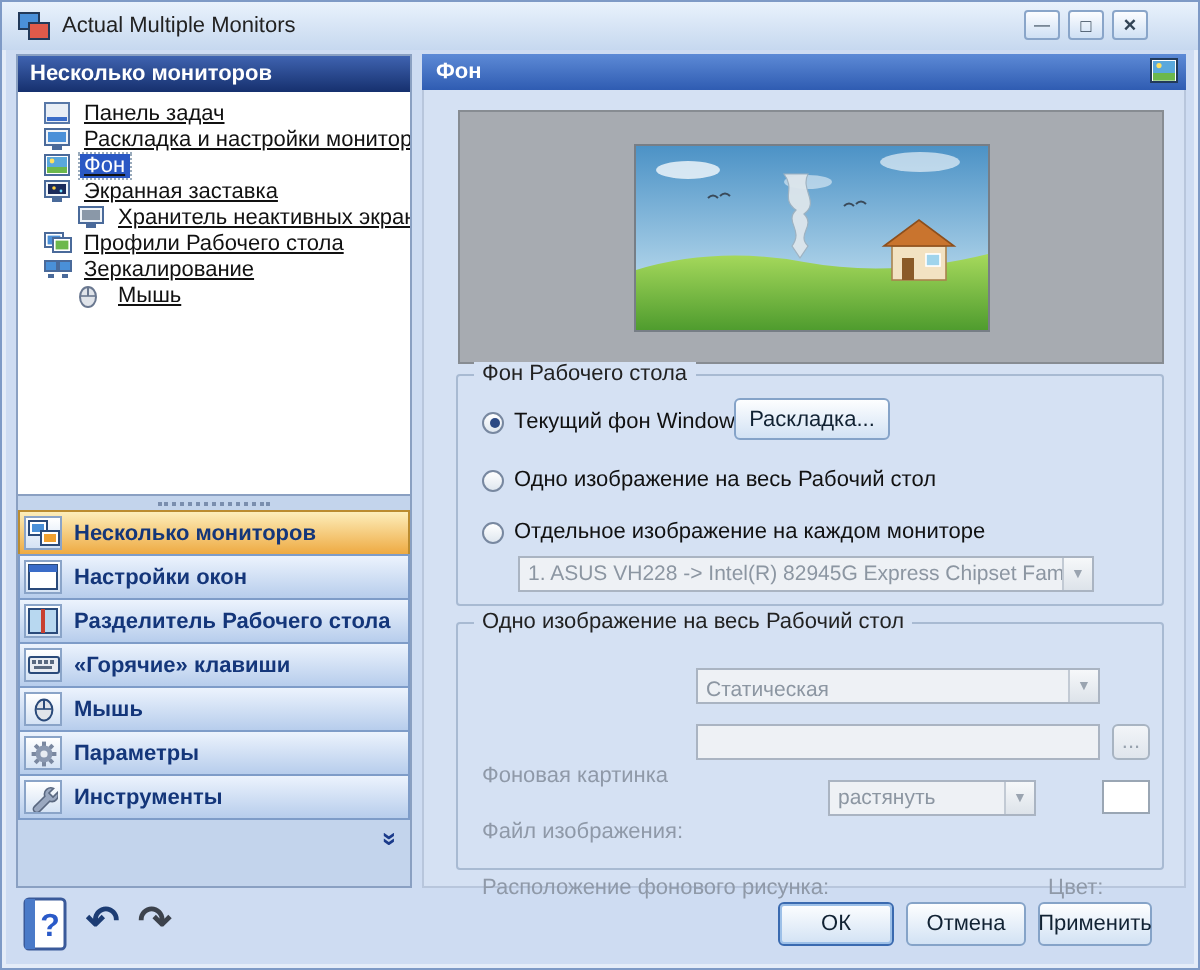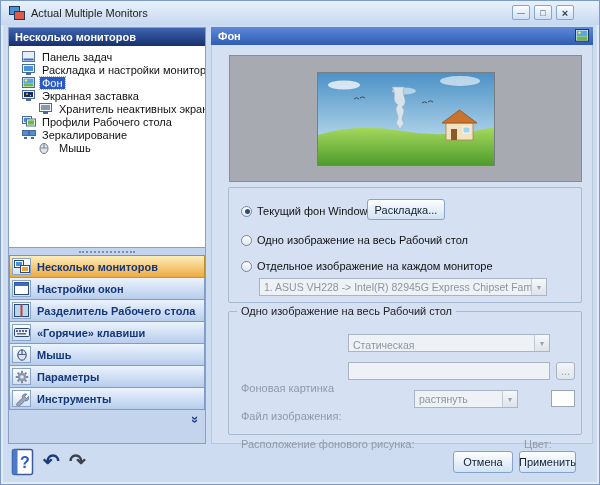--- a/index.html
+++ b/index.html
@@ -7,21 +7,21 @@
   body {font-family:"Liberation Sans",sans-serif;font-size:11px;color:#111;background:#9aa8ba;}
   .window {position:relative;width:600px;height:485px;background:#cedcf2;border:1px solid #7e9ac6;overflow:hidden;box-shadow:inset 0 0 0 2px rgba(255,255,255,.45);padding-left:24px;}
   .titlebar {position:absolute;left:0;top:0;width:100%;height:24px;background:linear-gradient(#e9f2fc,#c6d8ef);display:flex;align-items:center;padding-left:8px;}
   .titletext {margin-left:6px;color:#222;}
   .winbtns {position:absolute;right:25px;top:4px;display:flex;gap:4px;}
   .winbtn {width:18px;height:15px;border:1px solid #89a5c9;border-radius:2px;background:linear-gradient(#fcfdff,#cfe0f4);display:flex;align-items:center;justify-content:center;color:#345;cursor:default;}
   .winbtn.mn {font-size:8px;} .winbtn.mx {font-size:9px;} .winbtn.cl {font-size:11px;font-weight:bold;}
   
   .sidebar {position:absolute;left:7px;top:26px;width:198px;height:417px;border:1px solid #8aa0c2;background:#c3d4ec;}
   .sb-header {height:18px;background:linear-gradient(#3f63b0,#16306e);color:#fff;font-weight:bold;line-height:18px;padding-left:6px;}
-  .tree {height:202px;background:#fff;border-bottom:1px solid #8aa0c2;padding-top:4px;overflow:hidden;}
+  .tree {height:202px;background:#fff;border-bottom:1px solid #8aa0c2;padding-top:4px;overflow:hidden;text-decoration:underline;}
   .titem {display:flex;align-items:center;height:13px;padding-left:13px;white-space:nowrap;}
   .titem.child {padding-left:30px;}
   .ticon {width:16px;display:flex;margin-right:2px;flex:none;}
   .tlabel {padding:0 2px;}
   .tlabel.sel {background:#2a58c4;color:#fff;outline:1px dotted #9ab;}
   .grip {height:8px;display:flex;align-items:center;justify-content:center;}
   .grip i {display:block;width:56px;border-top:2px dotted #7a8eae;}
   .acc {height:23px;display:flex;align-items:center;border:1px solid #7e9cc8;margin-top:-1px;background:linear-gradient(#ecf3fd,#b7cdec);cursor:default;}
   .acc.active {background:linear-gradient(#fdeebb,#eeaa42);border-color:#bb8c30;}
   .abox {width:19px;height:17px;margin-left:2px;border:1px solid #8aa4c8;background:linear-gradient(#ffffff,#d4e2f4);display:flex;align-items:center;justify-content:center;flex:none;}
@@ -288,20 +288,21 @@
           <rect x="128" y="50" width="27" height="17" fill="#f2e2c2" stroke="#a9834e" stroke-width="0.8"></rect>
           <path d="M124,50 L141.5,37 L159,50 Z" fill="#c9742e" stroke="#8d4f1c" stroke-width="0.8"></path>
           <rect x="133" y="56" width="6" height="11" fill="#8a5a28"></rect>
           <rect x="145" y="54" width="7" height="6" fill="#9fd4ec" stroke="#ffffff" stroke-width="0.8"></rect>
           <path d="M36,26 q2.5,-2.5 5,0 M42,25 q2.5,-2.5 5,0" stroke="#3a4a5a" fill="none" stroke-width="1"></path>
           <path d="M104,30 q2.5,-2.5 5,0 M110,29 q2.5,-2.5 5,0" stroke="#3a4a5a" fill="none" stroke-width="1"></path>
         </svg>
       </div>
 
       <div class="group g1">
+        <span class="gtitle">Фон Рабочего стола</span>
         <div class="radio-row" style="left:12px;top:17px;">
           <span class="radio on"></span>
           <span>Текущий фон Windows</span>
         </div>
         <div class="btn" style="position:absolute;left:138px;top:11px;width:78px;height:21px;">Раскладка...</div>
         <div class="radio-row" style="left:12px;top:46px;">
           <span class="radio"></span>
           <span>Одно изображение на весь Рабочий стол</span>
         </div>
         <div class="radio-row" style="left:12px;top:72px;">
@@ -342,16 +343,17 @@
   <span class="toolico" style="left:9px;top:446px;">
     <svg width="26" height="30">
         <rect x="2.5" y="2.5" width="20" height="25" rx="2" fill="#ffffff" stroke="#3a5a9a" stroke-width="1.5"></rect>
         <rect x="2.5" y="2.5" width="5" height="25" fill="#4a7ac8"></rect>
         <text x="15" y="21" font-size="16" font-weight="bold" fill="#2a5ac8" text-anchor="middle" font-family="Liberation Sans, sans-serif">?</text>
       </svg>
   </span>
   <span class="toolico arrowico" style="left:42px;top:450px;color:#1c3c74;">↶</span>
   <span class="toolico arrowico" style="left:68px;top:450px;color:#3c424c;">↷</span>
 
+  <div class="btn default fbtn" style="left:388px;width:58px;">ОК</div>
   <div class="btn fbtn" style="left:452px;width:60px;">Отмена</div>
   <div class="btn fbtn" style="left:518px;width:57px;">Применить</div>
 
 </div>
 
 </body></html>

